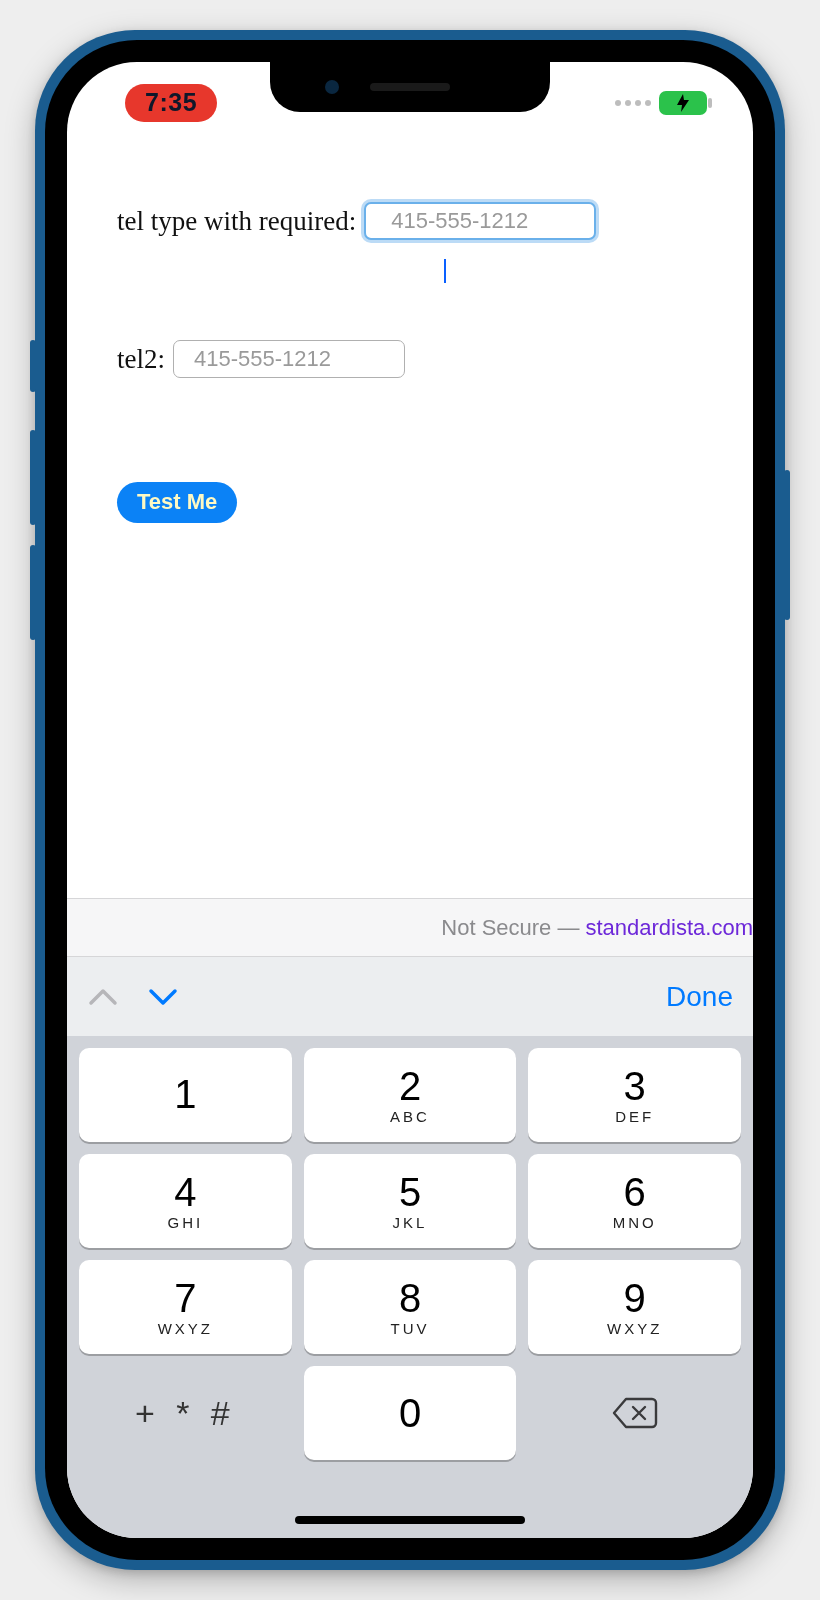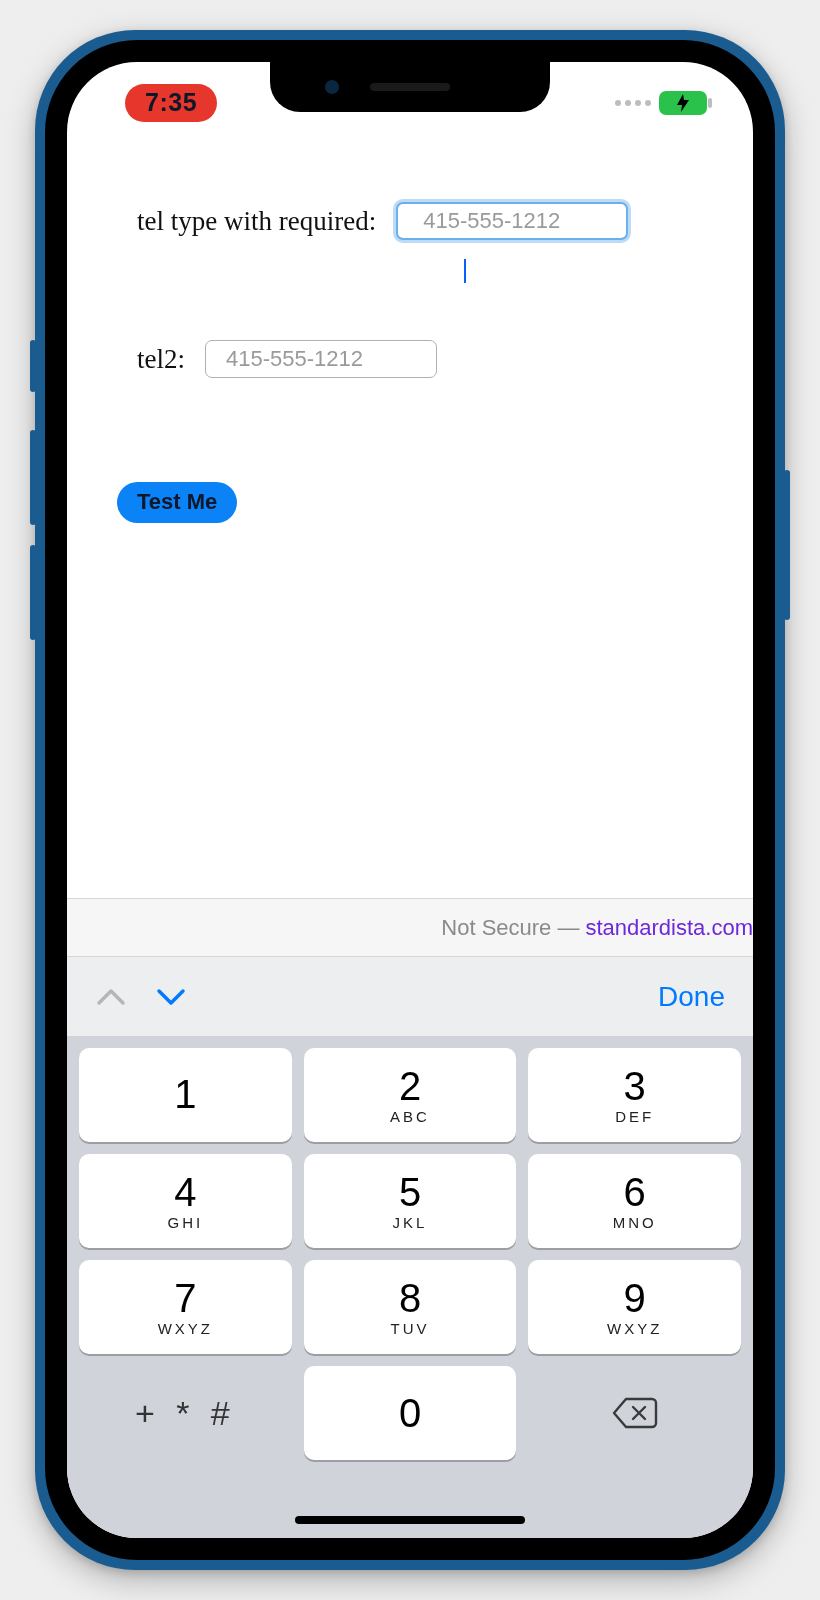--- a/index.html
+++ b/index.html
@@ -143,23 +143,22 @@
     position: absolute;
     top: 90px; left: 0; right: 0;
     bottom: 640px;
     padding: 50px 44px 0 50px;
     background: #fff;
     font-family: "Times New Roman", Times, serif;
   }
   .field-row {
     display: flex;
     align-items: center;
-    gap: 20px;
+    gap: 8px;
     margin-bottom: 100px;
-    margin-left: 20px;
   }
   .field-label {
     font-size: 27px;
     color: #111;
     white-space: nowrap;
   }
   .tel-input {
     font-size: 22px;
     font-family: -apple-system, BlinkMacSystemFont, sans-serif;
     padding: 4px 20px;
@@ -180,21 +179,21 @@
     position: absolute;
     width: 2px; height: 24px;
     background: #0a60ff;
     left: 327px;
     top: 57px;
   }
   .tel2 { width: 232px; }
   .test-btn {
     display: inline-block;
     background: #0b82f6;
-    color: #0f172a;
+    color: #fef9c3;
     font-weight: 600;
     font-size: 22px;
     border: none;
     border-radius: 22px;
     padding: 7px 20px 8px 20px;
     font-family: -apple-system, BlinkMacSystemFont, sans-serif;
     cursor: pointer;
     margin-top: 4px;
   }
 
@@ -220,21 +219,21 @@
   .kb-accessory {
     position: absolute;
     left: 0; right: 0;
     bottom: 502px;
     height: 80px;
     background: #eceef0;
     border-top: 1px solid #d6d6d8;
     display: flex;
     align-items: center;
     justify-content: space-between;
-    padding: 0 28px;
+    padding: 0 20px;
     font-family: -apple-system, BlinkMacSystemFont, sans-serif;
   }
   .kb-nav { display: flex; gap: 28px; align-items: center; }
   .chev { width: 32px; height: 32px; display:flex; align-items:center; justify-content:center; }
   .done-btn {
     color: #007aff;
     font-size: 28px;
     font-weight: 500;
     background: none; border: none; cursor: pointer;
   }

